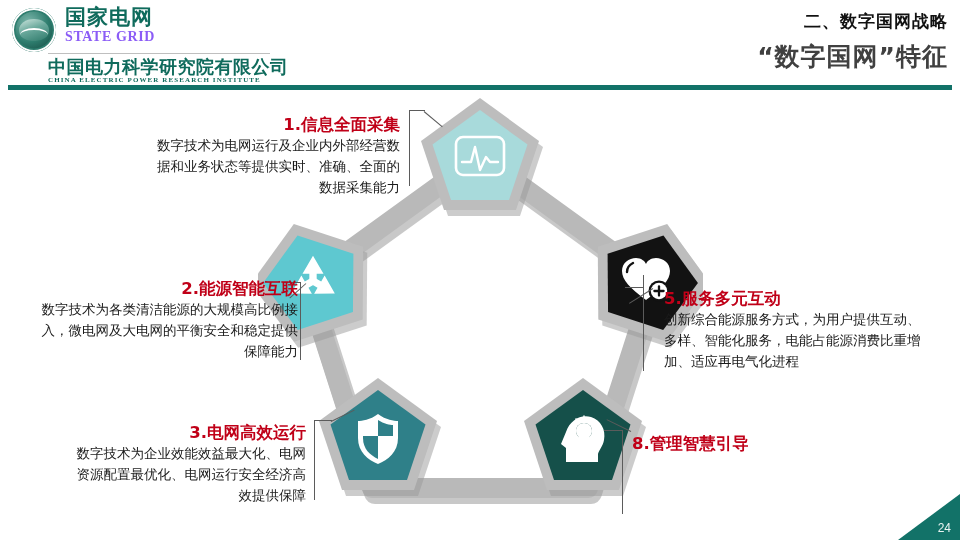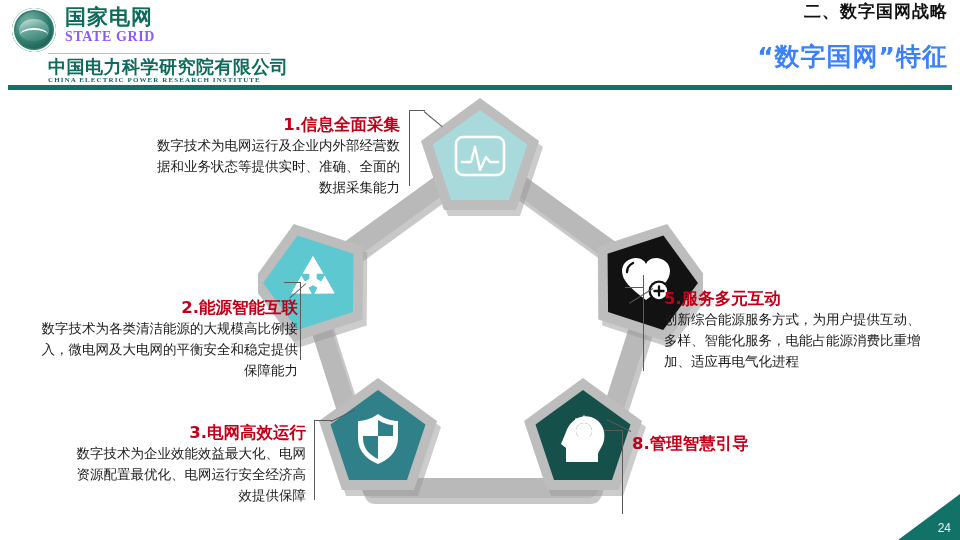--- a/index.html
+++ b/index.html
@@ -29,23 +29,23 @@
   .logo-txt{margin-left:9px;}
   .brand-cn{font-size:21px;font-weight:bold;color:#0f6b5c;letter-spacing:1px;line-height:23px;
     font-family:"DejaVu Sans","Liberation Sans",sans-serif;}
   .brand-en{font-size:14px;font-weight:bold;color:#8b5cf6;letter-spacing:.6px;line-height:16px;
     font-family:"Liberation Serif","DejaVu Serif",serif;}
   .hr-thin{position:absolute;left:48px;top:53px;width:222px;height:1px;background:#bfbfbf;}
   .inst-cn{position:absolute;left:48px;top:56px;font-size:18px;font-weight:bold;color:#0f6b5c;
     letter-spacing:.5px;line-height:22px;font-family:"DejaVu Sans","Liberation Sans",sans-serif;}
   .inst-en{position:absolute;left:48px;top:76px;font-size:7px;font-weight:bold;color:#0f6b5c;
     letter-spacing:1.1px;font-family:"Liberation Serif","DejaVu Serif",serif;}
-  .hd-sub{position:absolute;right:12px;top:0;font-size:17px;font-weight:bold;color:#111;
+  .hd-sub{position:absolute;right:12px;top:10px;font-size:17px;font-weight:bold;color:#111;
     letter-spacing:1px;font-family:"DejaVu Sans","Liberation Sans",sans-serif;}
-  .hd-title{position:absolute;right:12px;top:40px;font-size:25px;font-weight:bold;color:#3b82f6;
+  .hd-title{position:absolute;right:12px;top:40px;font-size:25px;font-weight:bold;color:#404040;
     letter-spacing:1px;font-family:"DejaVu Sans","Liberation Sans",sans-serif;}
   .hd-rule{position:absolute;left:8px;top:85px;width:944px;height:5px;background:#127268;}
 
   
   .stage{position:absolute;left:0;top:90px;width:960px;height:532px;}
   .ring{position:absolute;left:258px;top:8px;width:445px;height:420px;}
   .ring svg{display:block;}
 
   
   .tb{position:absolute;}
@@ -54,21 +54,21 @@
     font-family:"DejaVu Sans","Liberation Sans",sans-serif;
   }
   .tb .body{
     font-size:13.5px;color:#1a1a1a;line-height:21px;
     font-family:"DejaVu Sans","Liberation Sans",sans-serif;
   }
   .t-right .ttl,.t-right .body{text-align:right;}
   .t-left .ttl,.t-left .body{text-align:left;}
 
   .tb1{left:150px;top:24px;width:250px;}
-  .tb2{left:36px;top:207px;width:262px;}
+  .tb2{left:36px;top:188px;width:262px;}
   .tb3{left:66px;top:332px;width:240px;}
   .tb4{left:632px;top:343px;width:268px;}
   .tb5{left:664px;top:198px;width:262px;}
 
   
   .brk{position:absolute;background:#5b5b5b;}
   .brk-v{width:1px;}
   .brk-h{height:1px;}
 
   

